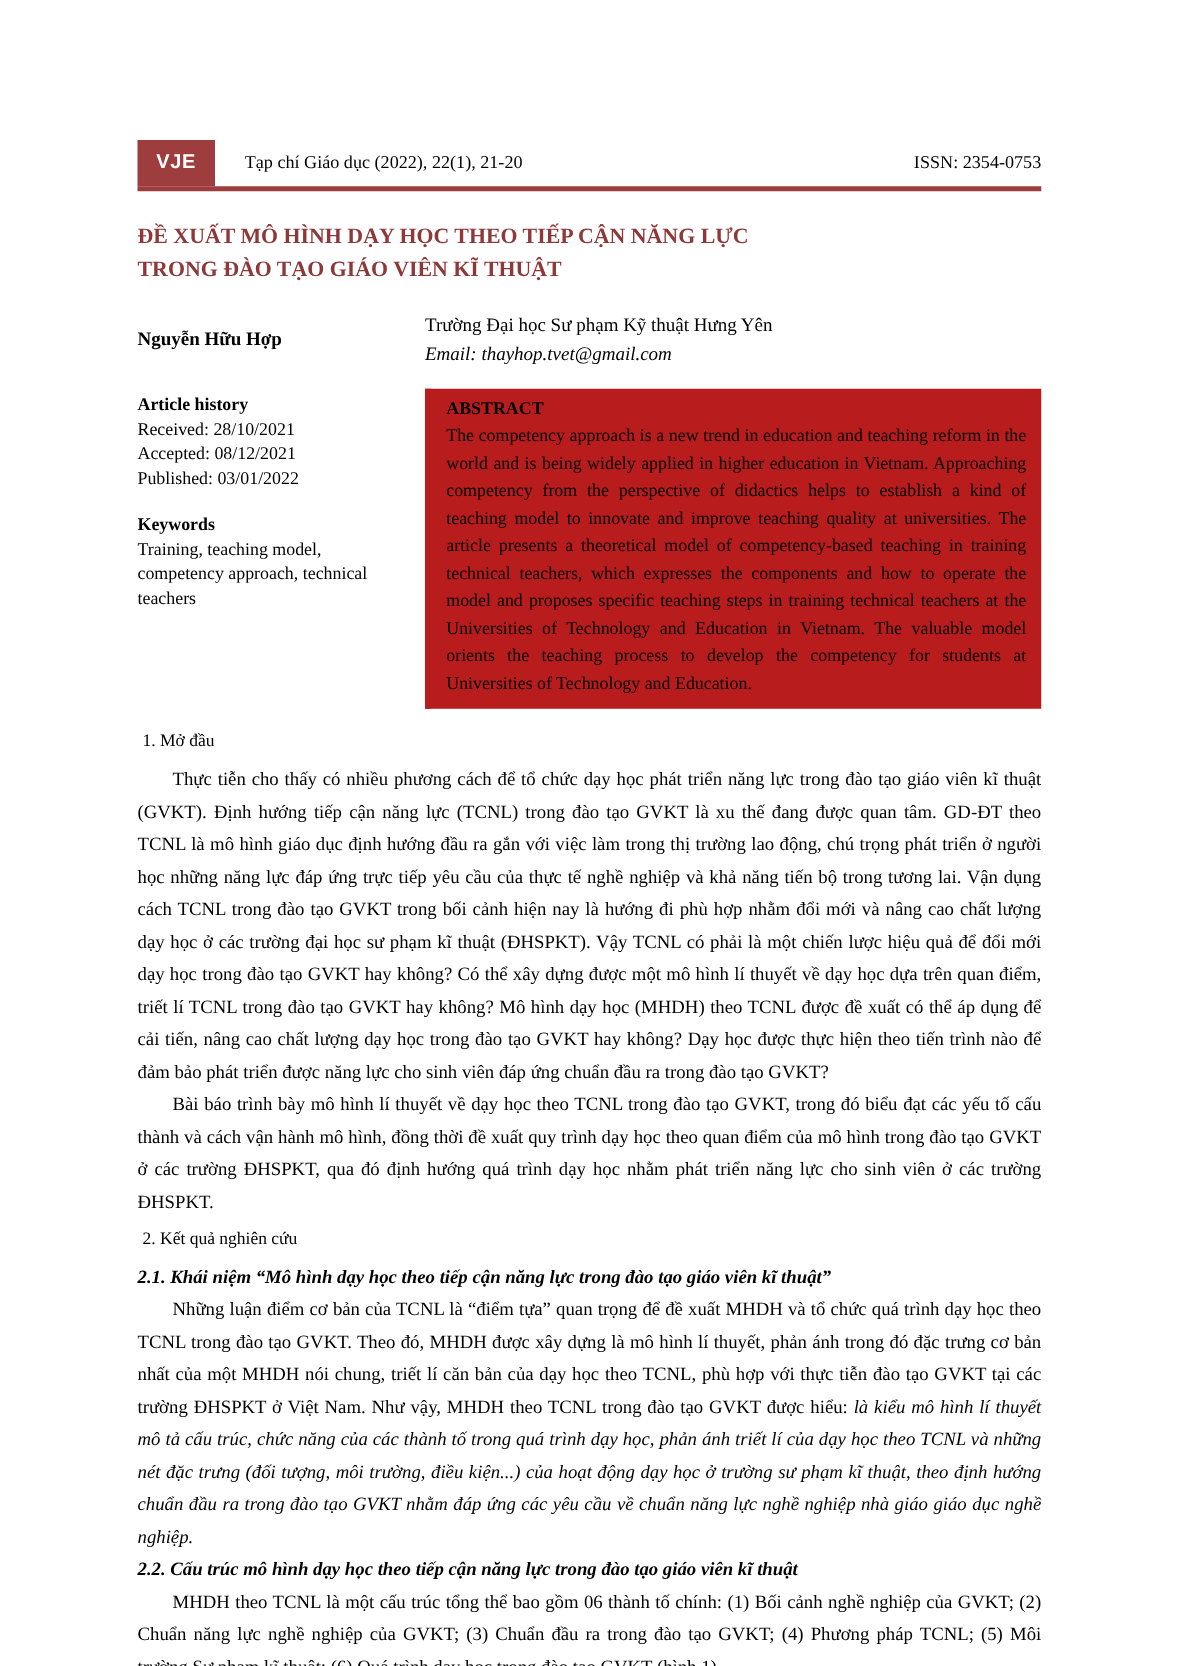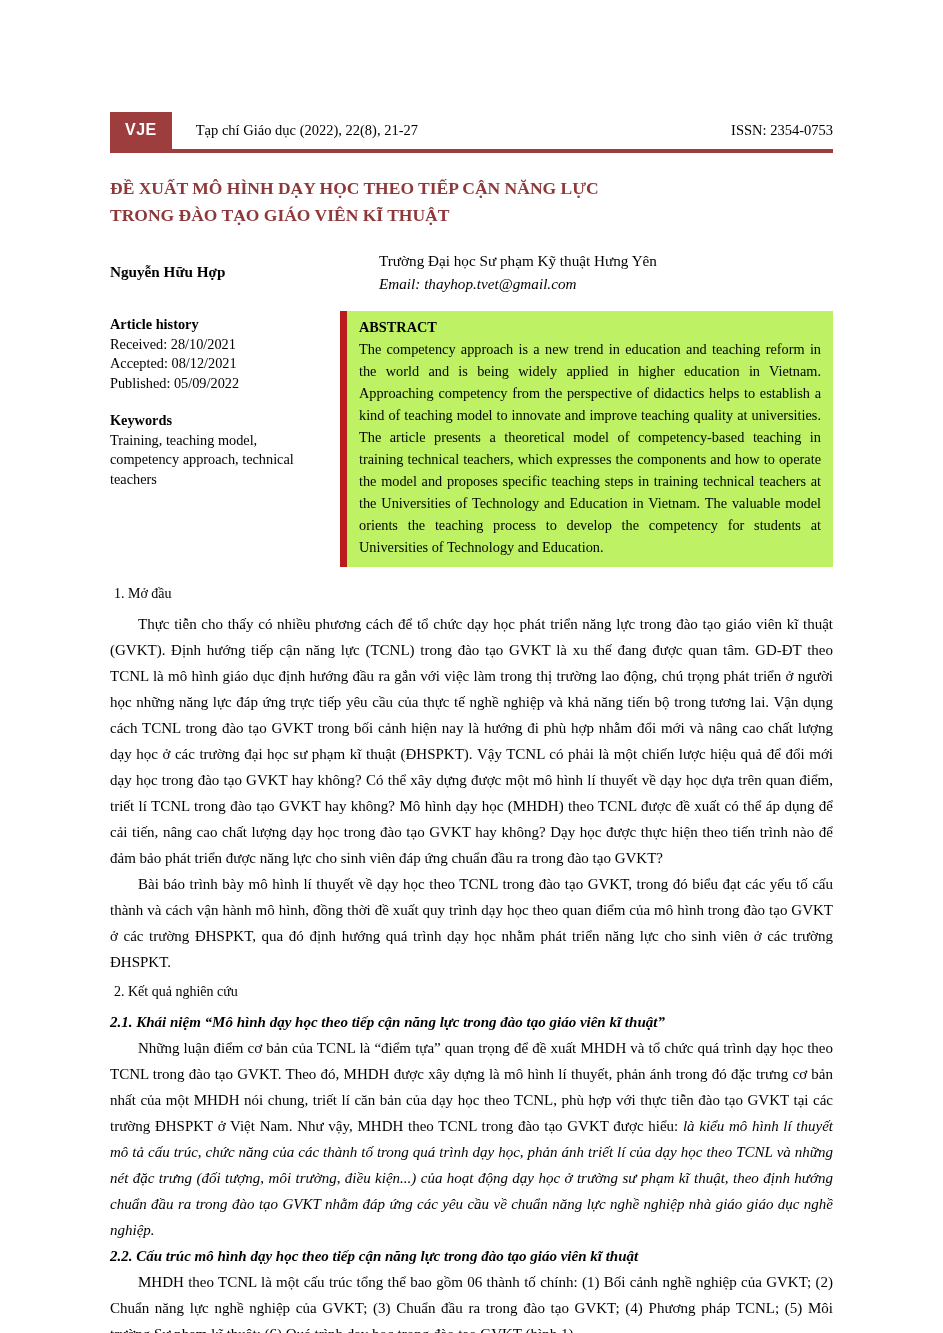--- a/index.html
+++ b/index.html
@@ -46,21 +46,20 @@
     font-size:17.5px;
     line-height:27px;
     font-weight:bold;
     color:#8e3839;
   }
   
   .authorrow{
     display:flex;
     align-items:center;
     margin-top:20px;
-    gap:39px;
   }
   .author-name{
     width:230px;
     flex:0 0 230px;
     font-weight:bold;
     font-size:15.2px;
   }
   .author-right{
     flex:1;
     font-size:15.2px;
@@ -79,22 +78,22 @@
     font-size:14.3px;
     line-height:19.5px;
     padding-top:4px;
     box-sizing:border-box;
     padding-right:18px;
   }
   .mlabel{font-weight:bold;}
   .kwlabel{margin-top:18px;}
   .abs{
     flex:1;
-    background:#bef264;
-    border-left:7px solid #b91c1c;
+    background:#b91c1c;
+    border-left:5px solid #b91c1c;
     padding:5px 12px 9px 12px;
     font-size:14.3px;
     line-height:22px;
     box-sizing:border-box;
   }
   .abslabel{font-weight:bold;}
   .abstext{text-align:justify;}
   
   .bodytext{
     margin-top:14px;
@@ -123,40 +122,40 @@
   }
 </style>
 </head>
 <body>
 
 <div class="page">
   <div class="content">
 
     <header class="hdr">
       <div class="logo">VJE</div>
-      <div class="jline">Tạp chí Giáo dục (2022), 22(8), 21-27</div>
+      <div class="jline">Tạp chí Giáo dục (2022), 22(1), 21-20</div>
       <div class="issn">ISSN: 2354-0753</div>
     </header>
 
     <h1 class="title"><span>ĐỀ XUẤT MÔ HÌNH DẠY HỌC THEO TIẾP CẬN NĂNG LỰC</span><br><span>TRONG ĐÀO TẠO GIÁO VIÊN KĨ THUẬT</span></h1>
 
     <section class="authorrow">
       <div class="author-name">Nguyễn Hữu Hợp</div>
       <div class="author-right">
         <div>Trường Đại học Sư phạm Kỹ thuật Hưng Yên</div>
         <div class="email">Email: thayhop.tvet@gmail.com</div>
       </div>
     </section>
 
     <section class="metarow">
       <div class="mcol">
         <div class="mlabel">Article history</div>
         <div>Received: 28/10/2021</div>
         <div>Accepted: 08/12/2021</div>
-        <div>Published: 05/09/2022</div>
+        <div>Published: 03/01/2022</div>
         <div class="mlabel kwlabel">Keywords</div>
         <div>Training, teaching model, competency approach, technical teachers</div>
       </div>
       <div class="abs">
         <div class="abslabel">ABSTRACT</div>
         <div class="abstext">The competency approach is a new trend in education and teaching reform in the world and is being widely applied in higher education in Vietnam. Approaching competency from the perspective of didactics helps to establish a kind of teaching model to innovate and improve teaching quality at universities. The article presents a theoretical model of competency-based teaching in training technical teachers, which expresses the components and how to operate the model and proposes specific teaching steps in training technical teachers at the Universities of Technology and Education in Vietnam. The valuable model orients the teaching process to develop the competency for students at Universities of Technology and Education.</div>
       </div>
     </section>
 
     <section class="bodytext">

